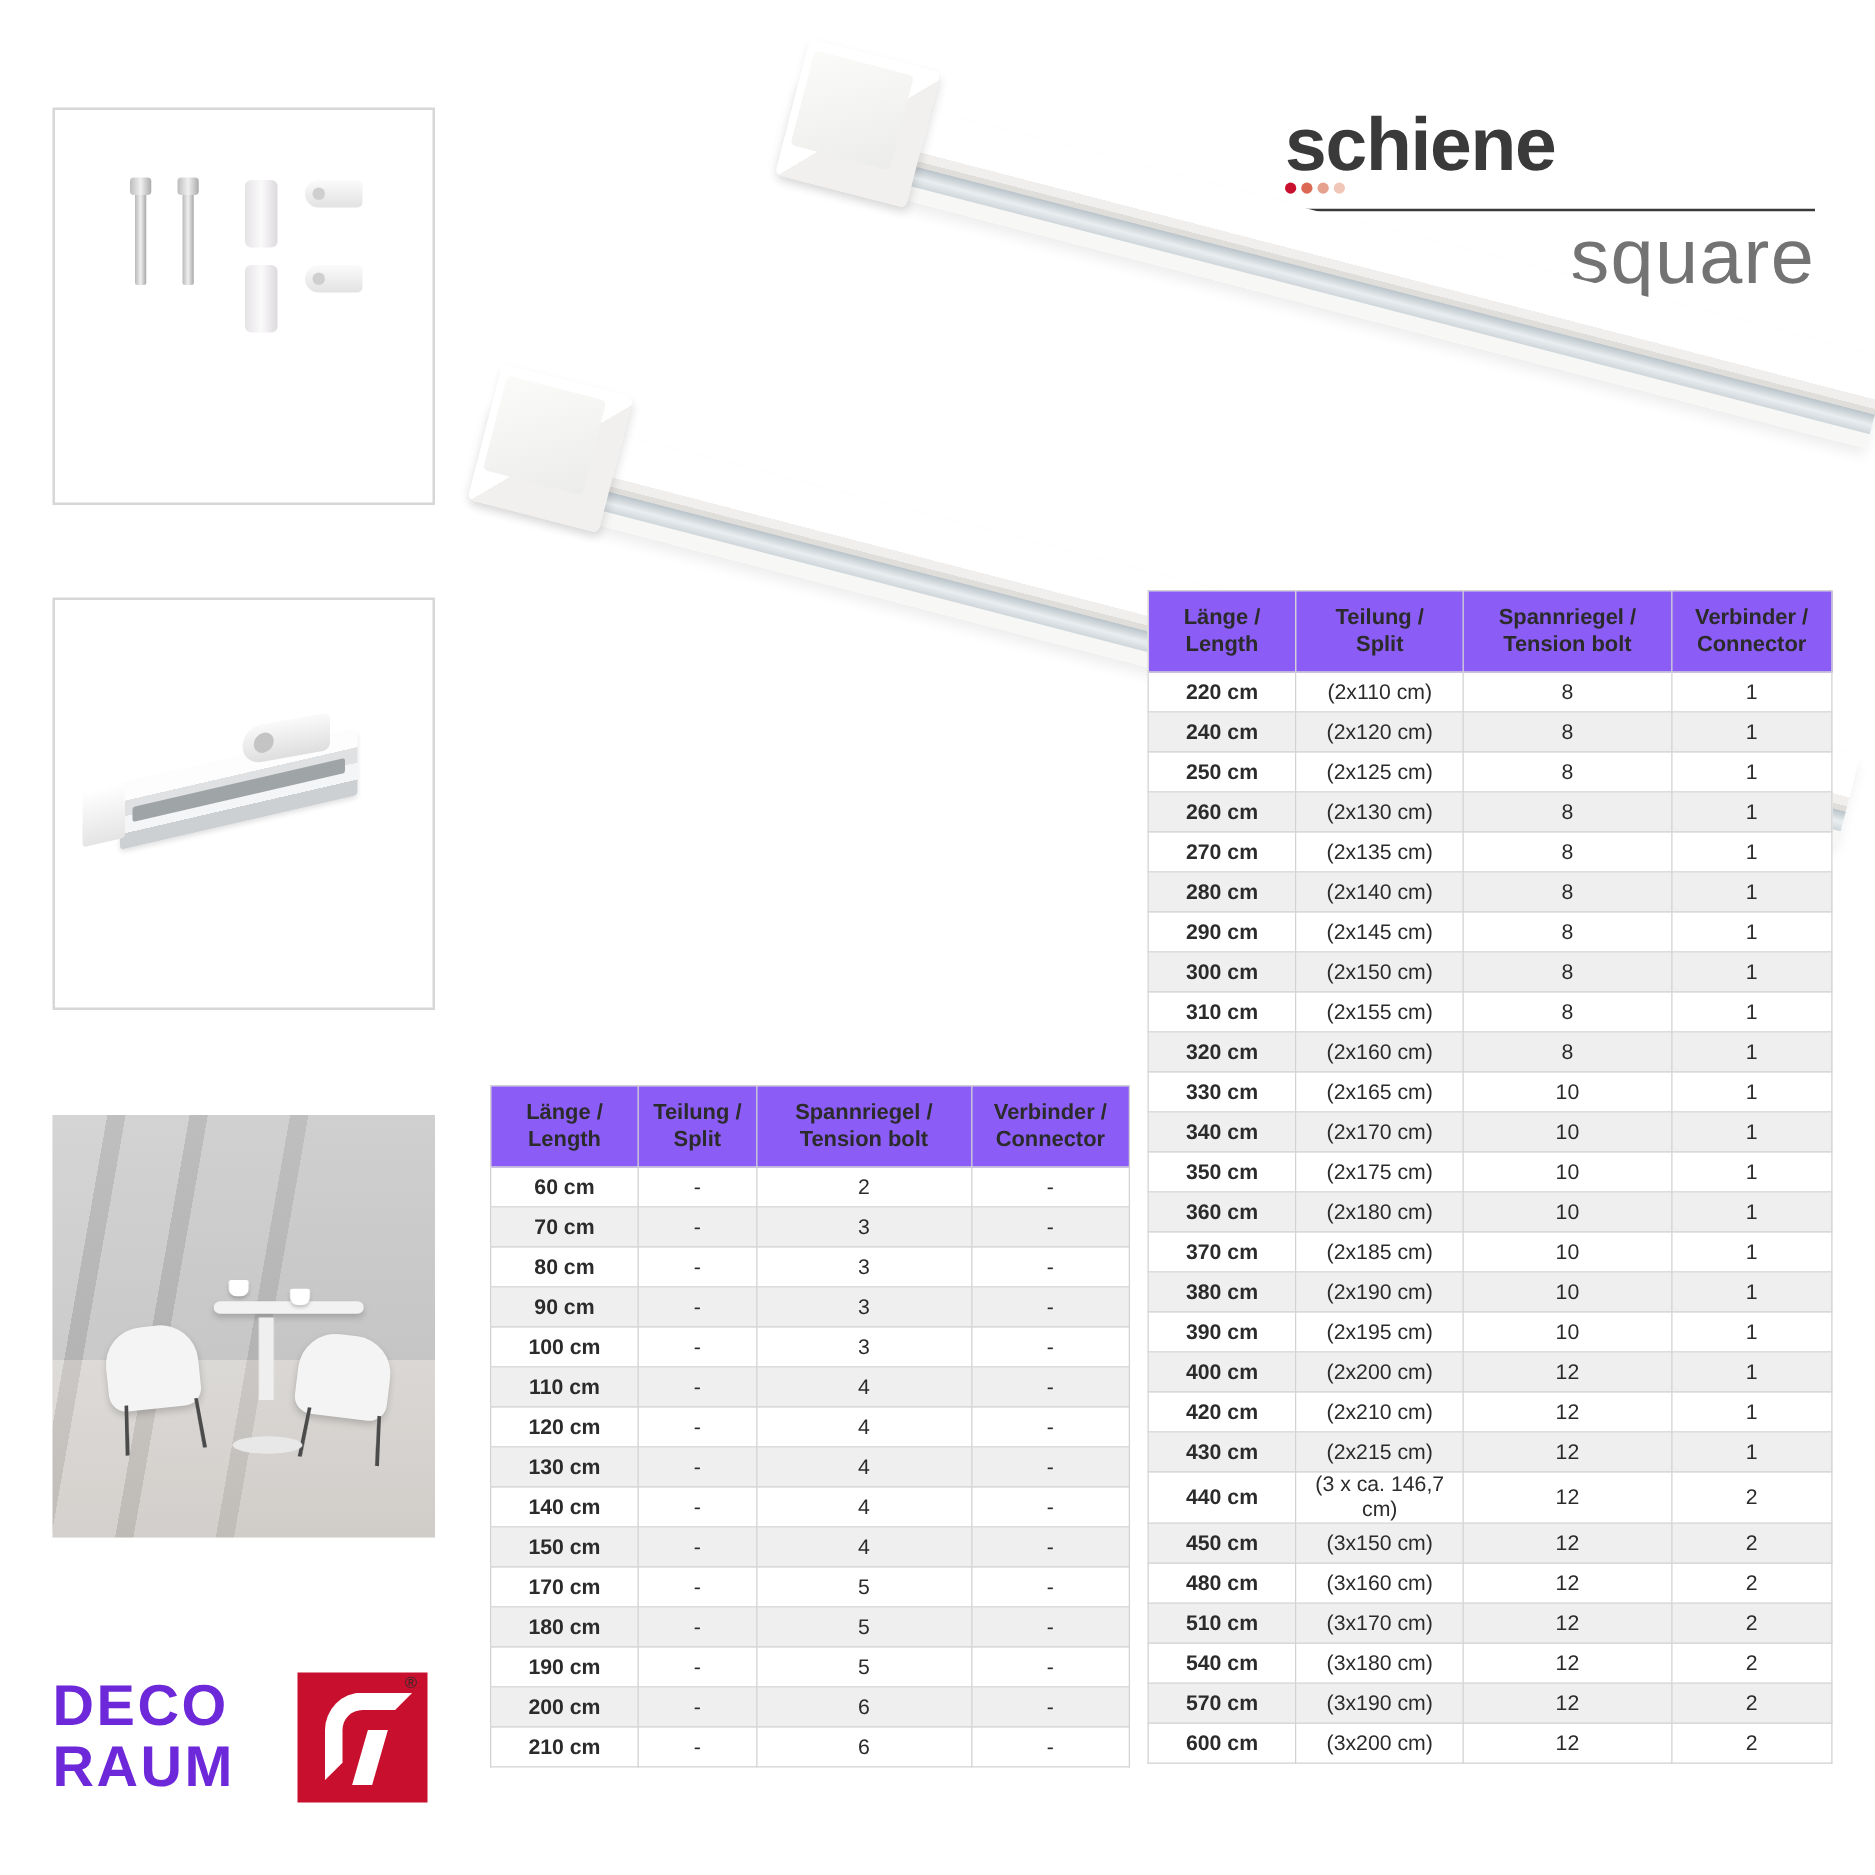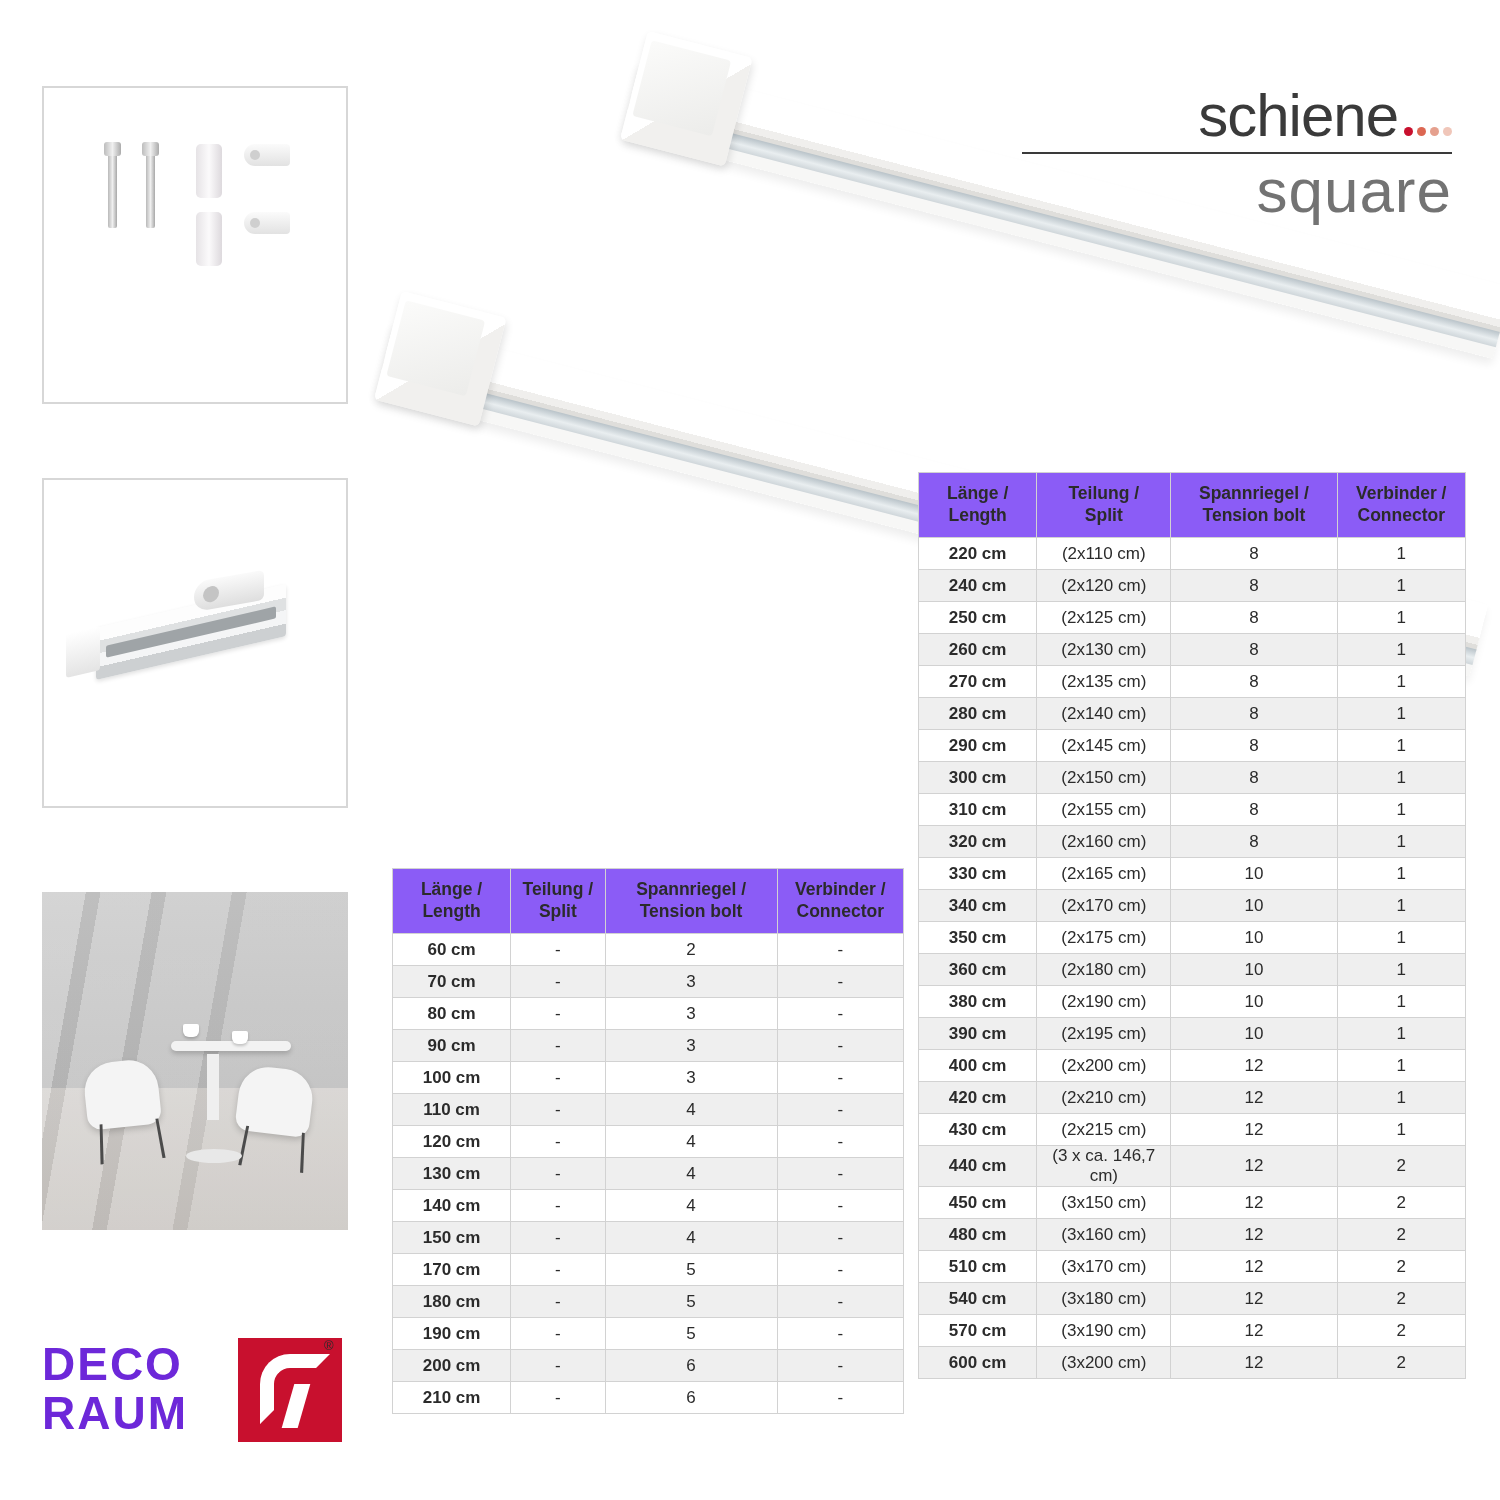--- a/index.html
+++ b/index.html
@@ -19,27 +19,28 @@
   
   .brand {
     position: absolute;
     top: 86px;
     right: 48px;
     width: 430px;
     text-align: right;
   }
   .brand-line1 {
     font-size: 60px;
-    font-weight: normal;
+    font-weight: bold;
     letter-spacing: -1px;
     color: #3a3a3a;
     line-height: 1;
     display: flex;
     justify-content: flex-end;
     align-items: baseline;
+    flex-direction: column;
   }
   .brand-dots {
     display: inline-flex;
     align-items: center;
     gap: 4px;
     margin-left: 6px;
     padding-bottom: 6px;
   }
   .brand-dots i {
     width: 9px;
@@ -662,20 +663,26 @@
         <td class="bolt">10</td>
         <td class="conn">1</td>
       </tr>
       <tr>
         <td class="len">360 cm</td>
         <td class="split">(2x180 cm)</td>
         <td class="bolt">10</td>
         <td class="conn">1</td>
       </tr>
       <tr>
+        <td class="len">370 cm</td>
+        <td class="split">(2x185 cm)</td>
+        <td class="bolt">10</td>
+        <td class="conn">1</td>
+      </tr>
+      <tr>
         <td class="len">380 cm</td>
         <td class="split">(2x190 cm)</td>
         <td class="bolt">10</td>
         <td class="conn">1</td>
       </tr>
       <tr>
         <td class="len">390 cm</td>
         <td class="split">(2x195 cm)</td>
         <td class="bolt">10</td>
         <td class="conn">1</td>

